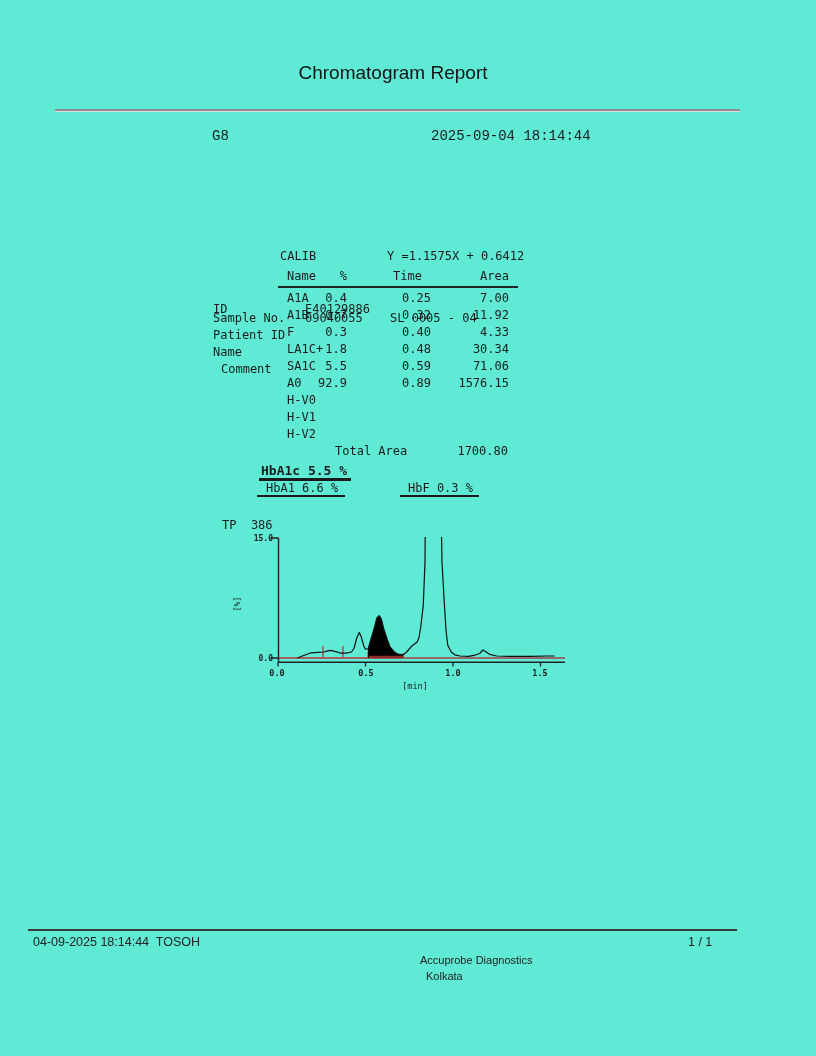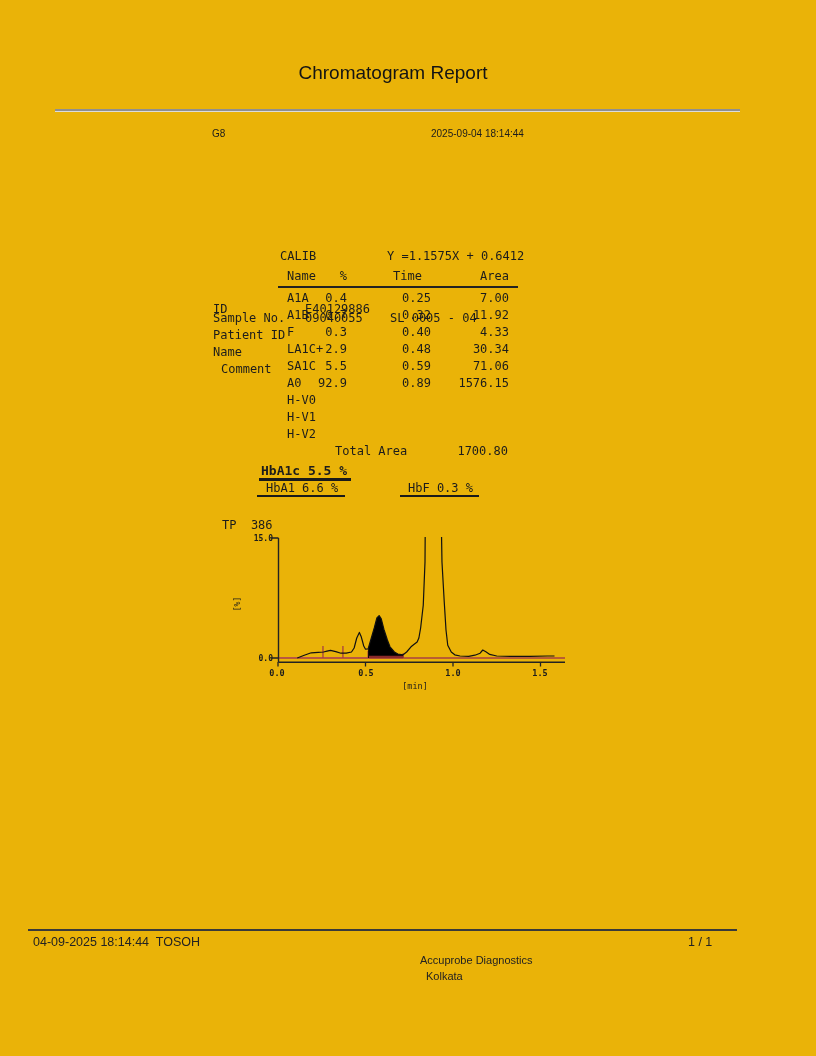--- a/index.html
+++ b/index.html
@@ -1,20 +1,20 @@
 <!DOCTYPE html>
 <html><head>
 <meta charset="utf-8">
 <style>
   html,body{margin:0;padding:0;background:#fff;}
-  .page{position:relative;width:816px;height:1056px;background:#eab308;overflow:hidden;
+  .page{position:relative;width:816px;height:1056px;background:#5eead4;overflow:hidden;
         font-family:"Liberation Sans",sans-serif;color:#1a1a1a;}
   .abs{position:absolute;}
   .mono{font-family:"DejaVu Sans Mono",monospace;font-size:12px;color:#1c1c1c;white-space:pre;}
-  .mono-sm{font-family:Liberation Sans, sans-serif;font-size:10px;color:#1c1c1c;white-space:pre;}
+  .mono-sm{font-family:Liberation Mono, monospace;font-size:14px;color:#1c1c1c;white-space:pre;}
   .title{font-size:19px;color:#141414;text-align:center;}
   .rule-top{height:2px;background:#8f8f8f;border-bottom:1px solid #dcdcdc;}
   .rule-table{height:1.5px;background:#222;}
   .rule-footer{height:1.6px;background:#3a3a3a;}
   .uline{background:#1a1a1a;}
   .grid-row{display:grid;grid-template-columns:60px 84px 78px;height:17px;line-height:17px;}
   .c1{display:flex;justify-content:space-between;}
   .rt{text-align:right;}
   .bold{font-weight:bold;}
   .footer-text{font-size:12.5px;color:#222;white-space:pre;}
@@ -61,21 +61,21 @@
     <span class="c1"><span>Name</span><span>%</span></span>
     <span class="rt" style="padding-right:9px;">Time</span>
     <span class="rt">Area</span>
   </div>
   <div class="abs rule-table" style="left:278px;top:286px;width:240px;"></div>
 
   <div class="abs" style="left:287px;top:290px;width:222px;" id="table-body">
       <div class="mono grid-row"><span class="c1"><span>A1A</span><span>0.4</span></span><span class="rt">0.25</span><span class="rt">7.00</span></div>
       <div class="mono grid-row"><span class="c1"><span>A1B</span><span>0.7</span></span><span class="rt">0.32</span><span class="rt">11.92</span></div>
       <div class="mono grid-row"><span class="c1"><span>F</span><span>0.3</span></span><span class="rt">0.40</span><span class="rt">4.33</span></div>
-      <div class="mono grid-row"><span class="c1"><span>LA1C+</span><span>2.9</span></span><span class="rt">0.48</span><span class="rt">30.34</span></div>
+      <div class="mono grid-row"><span class="c1"><span>LA1C+</span><span>1.8</span></span><span class="rt">0.48</span><span class="rt">30.34</span></div>
       <div class="mono grid-row"><span class="c1"><span>SA1C</span><span>5.5</span></span><span class="rt">0.59</span><span class="rt">71.06</span></div>
       <div class="mono grid-row"><span class="c1"><span>A0</span><span>92.9</span></span><span class="rt">0.89</span><span class="rt">1576.15</span></div>
       <div class="mono grid-row"><span class="c1"><span>H-V0</span><span></span></span><span class="rt"></span><span class="rt"></span></div>
       <div class="mono grid-row"><span class="c1"><span>H-V1</span><span></span></span><span class="rt"></span><span class="rt"></span></div>
       <div class="mono grid-row"><span class="c1"><span>H-V2</span><span></span></span><span class="rt"></span><span class="rt"></span></div>
     </div>
 
   <div class="abs mono" style="left:335px;top:444px;">Total Area</div>
   <div class="abs mono rt" style="left:430px;top:444px;width:78px;">1700.80</div>
 

